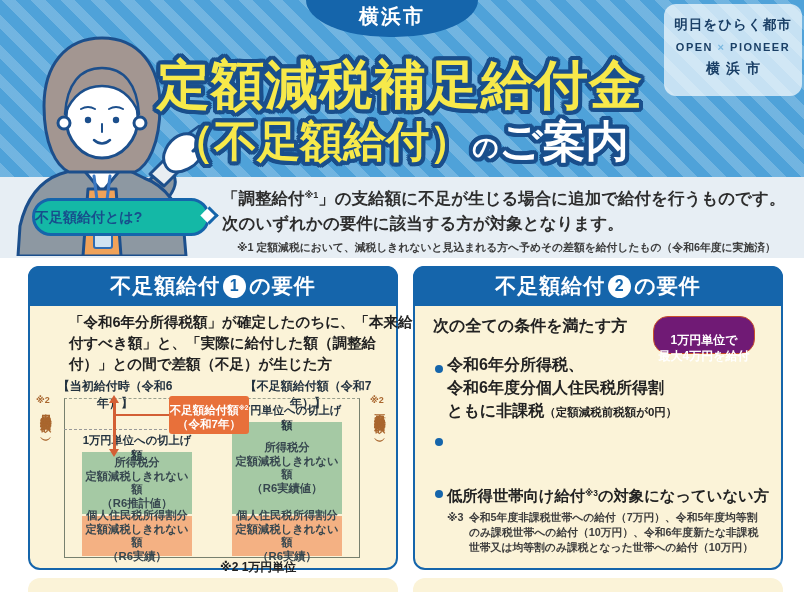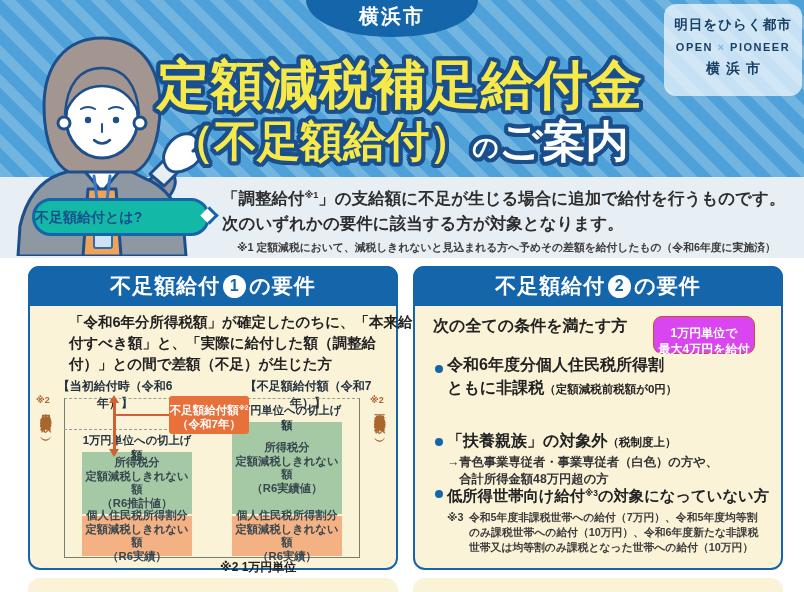--- a/index.html
+++ b/index.html
@@ -111,22 +111,22 @@
   #dg-axis-left  { left:6px; }
   #dg-axis-right { left:340px; }
   .dg-axis .mark { font-size:9px; font-weight:800; }
   .dg-axis .vtext { writing-mode:vertical-rl; font-size:11.3px; font-weight:800; letter-spacing:1px; height:150px; margin-left:2px; }
   #dg-note { position:absolute; left:190px; top:291px; width:140px; font-size:12px; font-weight:800; color:#222; }
 
   
   #p2-intro { position:absolute; left:18px; top:48px; font-size:16px; font-weight:800; color:#222; }
   #p2-badge {
     position:absolute; left:238px; top:48px; width:102px; height:38px;
-    background:#d946ef; border:1.5px solid #c9502c; border-radius:9px;
-    color:#fff; font-size:12px; font-weight:800; text-align:center; line-height:16px; padding-top:8px;
+    background:#701a75; border:1.5px solid #c9502c; border-radius:15px;
+    color:#fff; font-size:12px; font-weight:800; text-align:center; line-height:16px; padding-top:15px;
   }
   .dot { position:absolute; width:8px; height:8px; border-radius:50%; background:#1565ab; left:20px; }
   .b-main { font-size:16px; font-weight:800; color:#222; line-height:23px; }
   .b-paren { font-size:11.5px; font-weight:800; color:#222;margin-top:32px; }
   .b-sub { font-size:12.3px; font-weight:600; color:#333; line-height:17px; }
   #p2-b1 { position:absolute; left:32px; top:85px; width:330px; }
   #p2-b2 { position:absolute; left:32px; top:161px; width:330px; }
   #p2-b3 { position:absolute; left:32px; top:213px; width:332px; }
   #p2-b3-main { font-size:15.3px; font-weight:800; color:#222; line-height:24px; }
   #p2-b3-note { position:relative; margin-top:2px; padding-left:22px; font-size:10.8px; font-weight:600; color:#3c3c3c; line-height:14.6px; }
@@ -264,30 +264,26 @@
       <span>の要件</span>
     </div>
     <div id="p2-intro">次の全ての条件を満たす方</div>
     <div id="p2-badge">
       <span>1万円単位で</span><br>
       <span>最大4万円を給付</span>
     </div>
 
     <div class="dot" style="top:97px;"></div>
     <div id="p2-b1">
+      <div class="b-main">令和6年分所得税、</div>
       <div class="b-main">令和6年度分個人住民税所得割</div>
       <div class="b-main"><span>ともに非課税</span><span class="b-paren">（定額減税前税額が0円）</span></div>
     </div>
 
     <div class="dot" style="top:170px;"></div>
-    <div id="p2-b2">
-      <div class="b-main"><span>「扶養親族」の対象外</span><span class="b-paren">（税制度上）</span></div>
-      <div class="b-sub">→青色事業専従者・事業専従者（白色）の方や、</div>
-      <div class="b-sub">　合計所得金額48万円超の方</div>
-    </div>
 
     <div class="dot" style="top:222px;"></div>
     <div id="p2-b3">
       <div id="p2-b3-main"><span>低所得世帯向け給付</span><span class="sup">※3</span><span>の対象になっていない方</span></div>
       <div id="p2-b3-note">
         <span class="mark">※3</span>
         <span class="preline">令和5年度非課税世帯への給付（7万円）、令和5年度均等割
 のみ課税世帯への給付（10万円）、令和6年度新たな非課税
 世帯又は均等割のみ課税となった世帯への給付（10万円）</span>
       </div>

